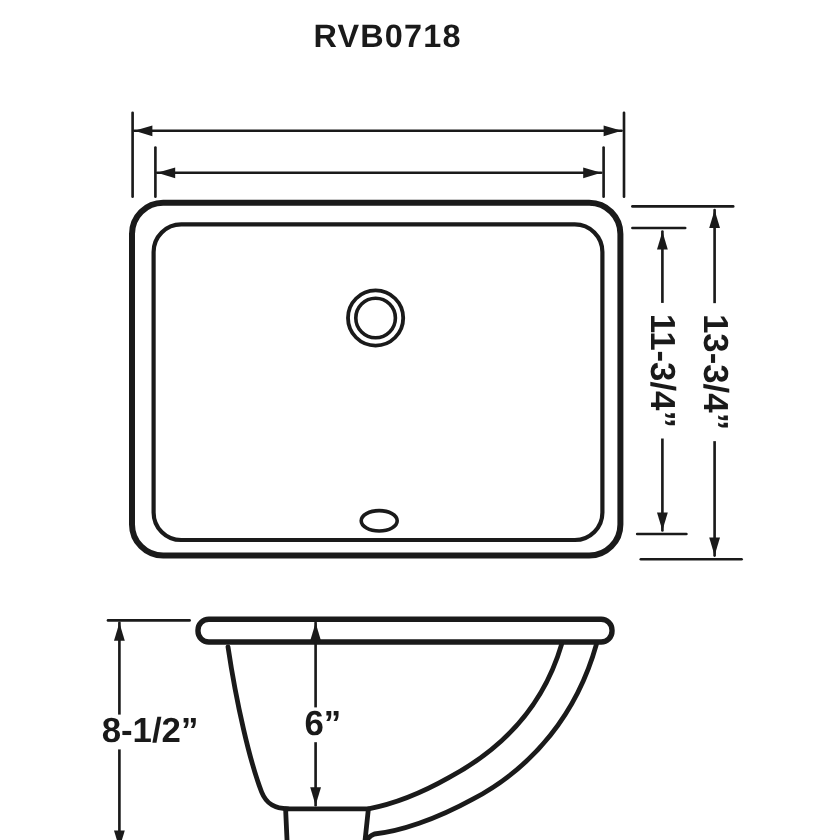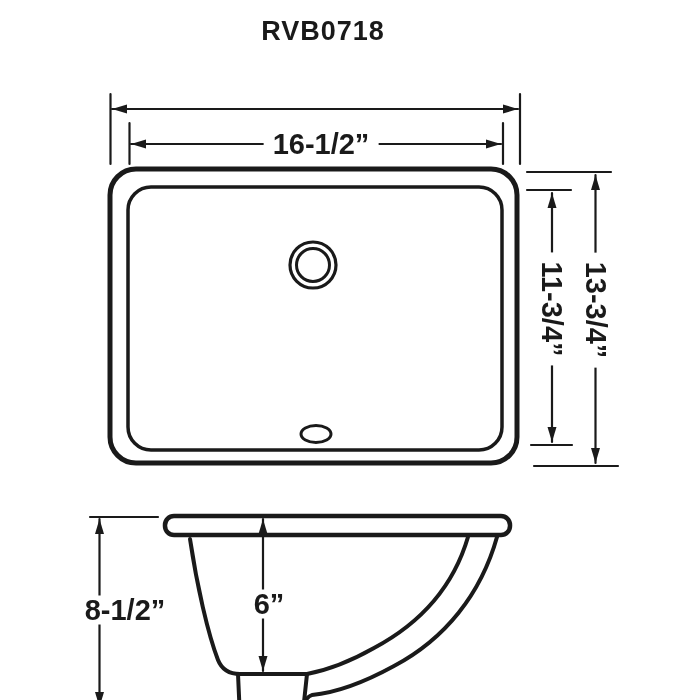--- a/index.html
+++ b/index.html
@@ -100,21 +100,20 @@
         <line x1="263" y1="503" x2="263" y2="655"></line>
         <polygon points="263,503 258.5,518 267.5,518" fill="var(--line,#1a1a1a)" stroke="none"></polygon>
         <polygon points="263,655 258.5,640 267.5,640" fill="var(--line,#1a1a1a)" stroke="none"></polygon>
       </g>
     </g>
   </svg>
 
   <div class="label title" style="left:323px; top:15px;">RVB0718</div>
 
 
-  <div class="label" style="left:321px; top:128px;">16-1/2”</div>
 
   <div class="label rot" style="left:551px; top:293px;">11-3/4”</div>
 
   <div class="label rot" style="left:595px; top:294px;">13-3/4”</div>
 
   <div class="label" style="left:125px; top:594px;">8-1/2”</div>
 
   <div class="label small-pad" style="left:269px; top:588px;">6”</div>
 
 </div>

